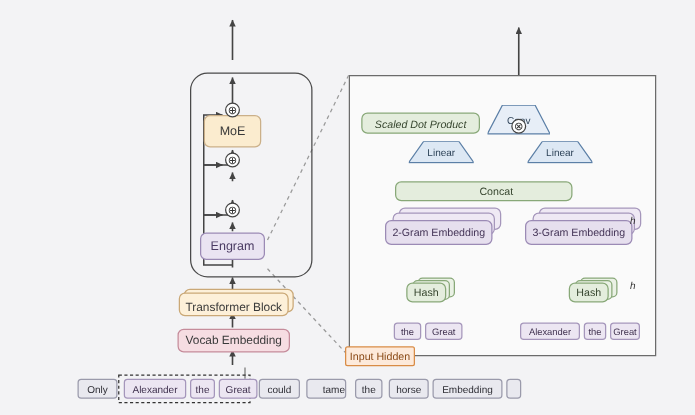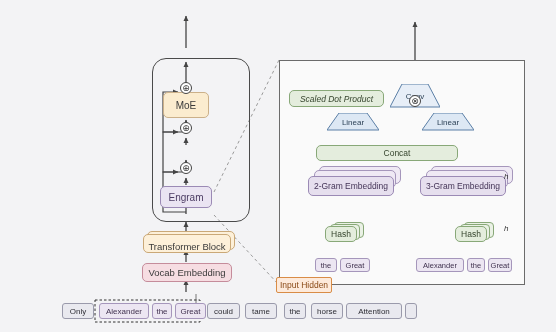--- a/index.html
+++ b/index.html
@@ -258,29 +258,29 @@
   </div>
   <div class="node n-tok" style="left:152px;top:303px;width:20px;height:16px;font-size:8px;">
     <span>the</span>
   </div>
   <div class="node n-tok" style="left:175px;top:303px;width:31px;height:16px;font-size:8px;">
     <span>Great</span>
   </div>
   <div class="node n-word" style="left:207px;top:303px;width:33px;height:16px;font-size:8px;">
     <span>could</span>
   </div>
-  <div class="node n-word" style="left:245px;top:303px;width:32px;height:16px;font-size:8px;">
+  <div class="node n-word" style="left:245px;top:303px;width:32px;height:16px;font-size:8px;justify-content:flex-end;">
     <span>tame</span>
   </div>
   <div class="node n-word" style="left:284px;top:303px;width:22px;height:16px;font-size:8px;">
     <span>the</span>
   </div>
   <div class="node n-word" style="left:311px;top:303px;width:32px;height:16px;font-size:8px;text-align:right;">
     <span>horse</span>
   </div>
   <div class="node n-word" style="left:346px;top:303px;width:56px;height:16px;font-size:8px;">
-    <span>Attention</span>
+    <span>Embedding</span>
   </div>
   <div class="node n-word" style="left:405px;top:303px;width:12px;height:16px;font-size:8px;">
     <span></span>
   </div>
 
 </div>
 
 </body></html>

